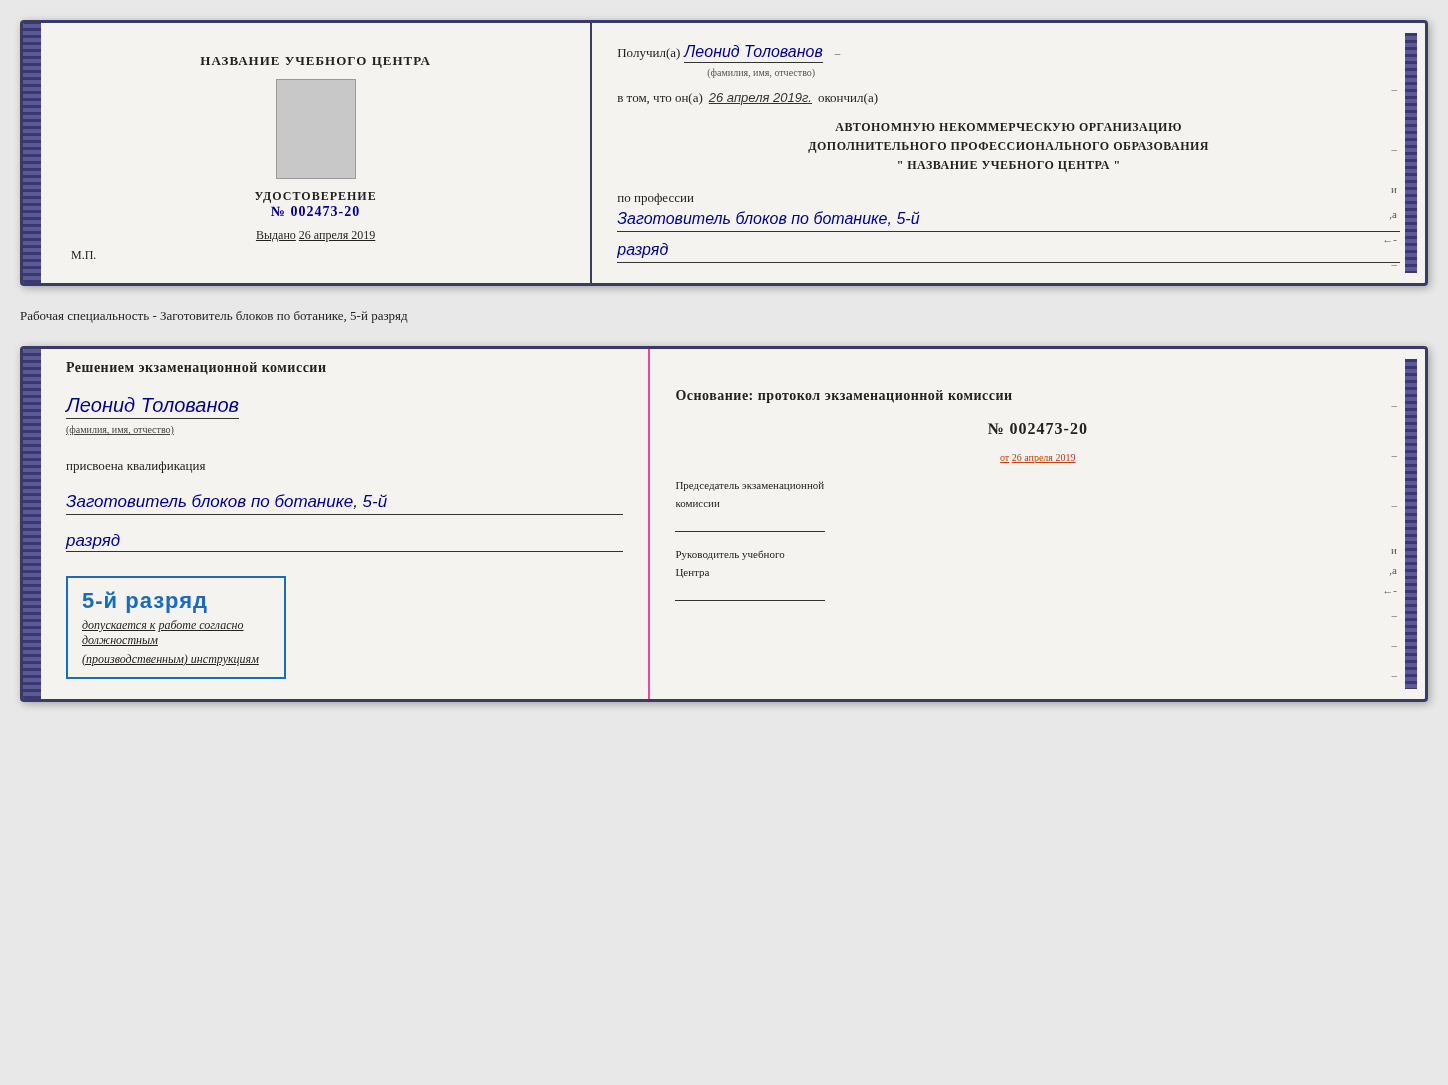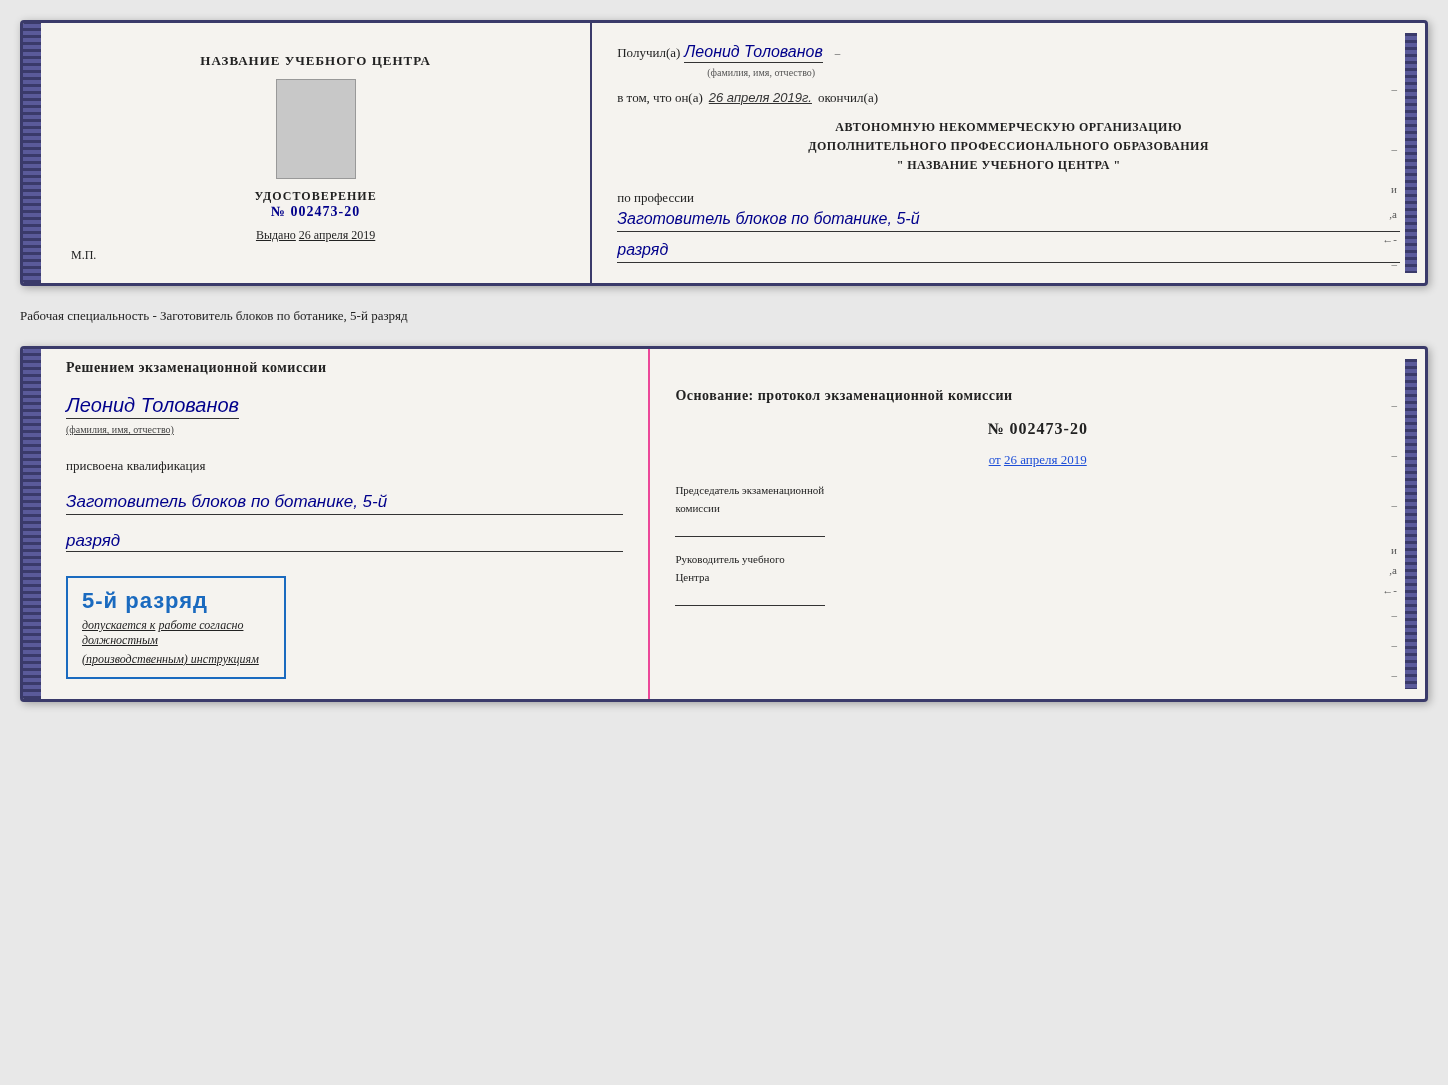--- a/index.html
+++ b/index.html
@@ -323,22 +323,22 @@
 
     .protocol-number {
       font-size: 16px;
       font-weight: bold;
       color: #222;
       letter-spacing: 1px;
       text-align: center;
     }
 
     .protocol-date {
-      font-size: 13px;
-      color: #1d4ed8;
+      font-size: 10px;
+      color: #c2410c;
       text-align: center;
     }
 
     .protocol-date span {
       text-decoration: underline;
     }
 
     .signatory-block {
       font-size: 11px;
       color: #222;

